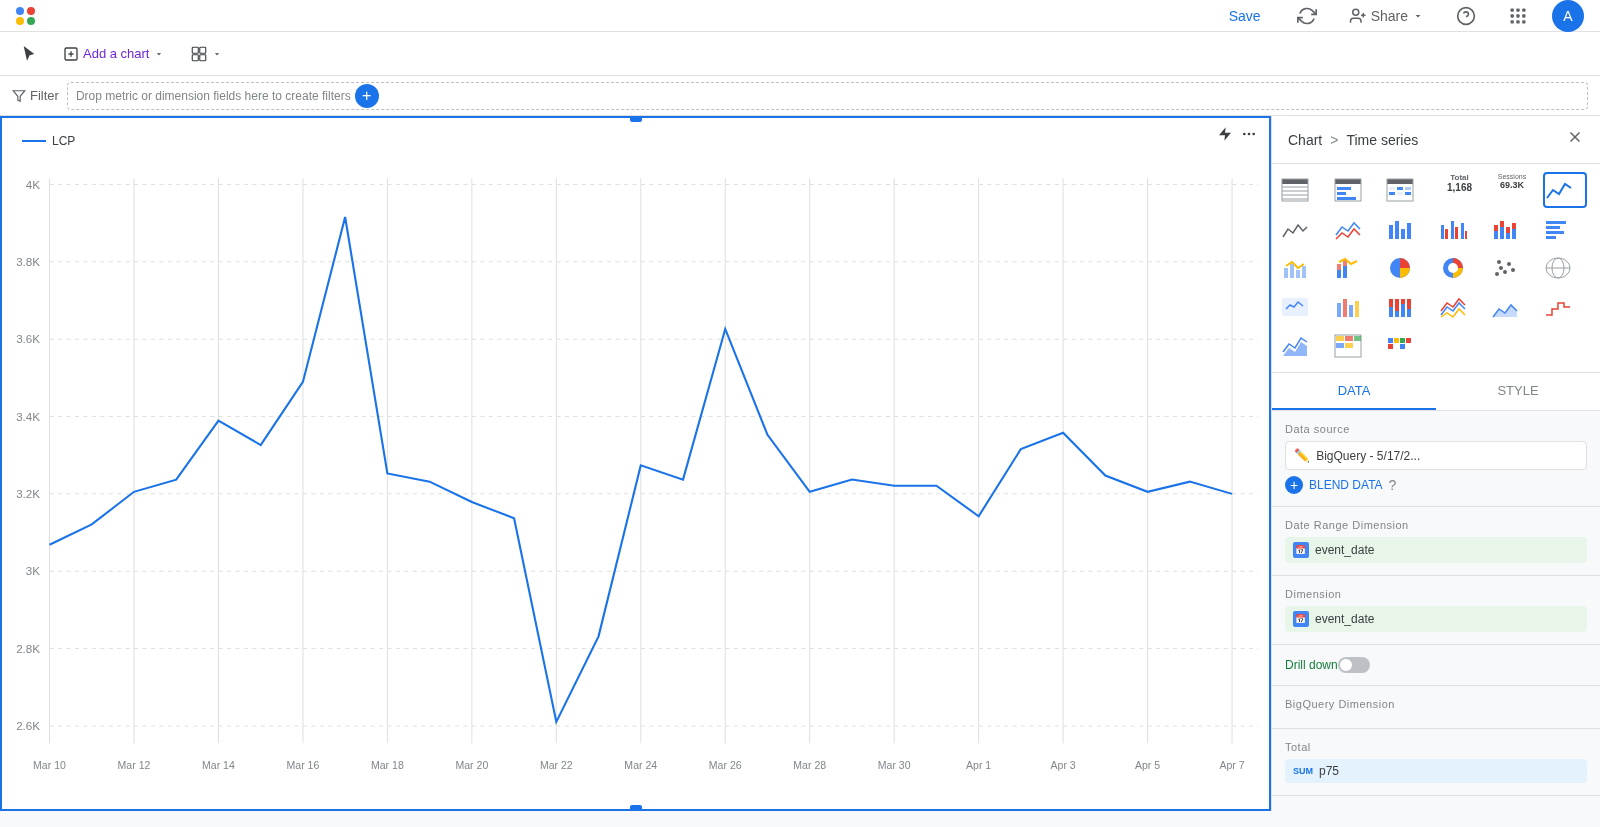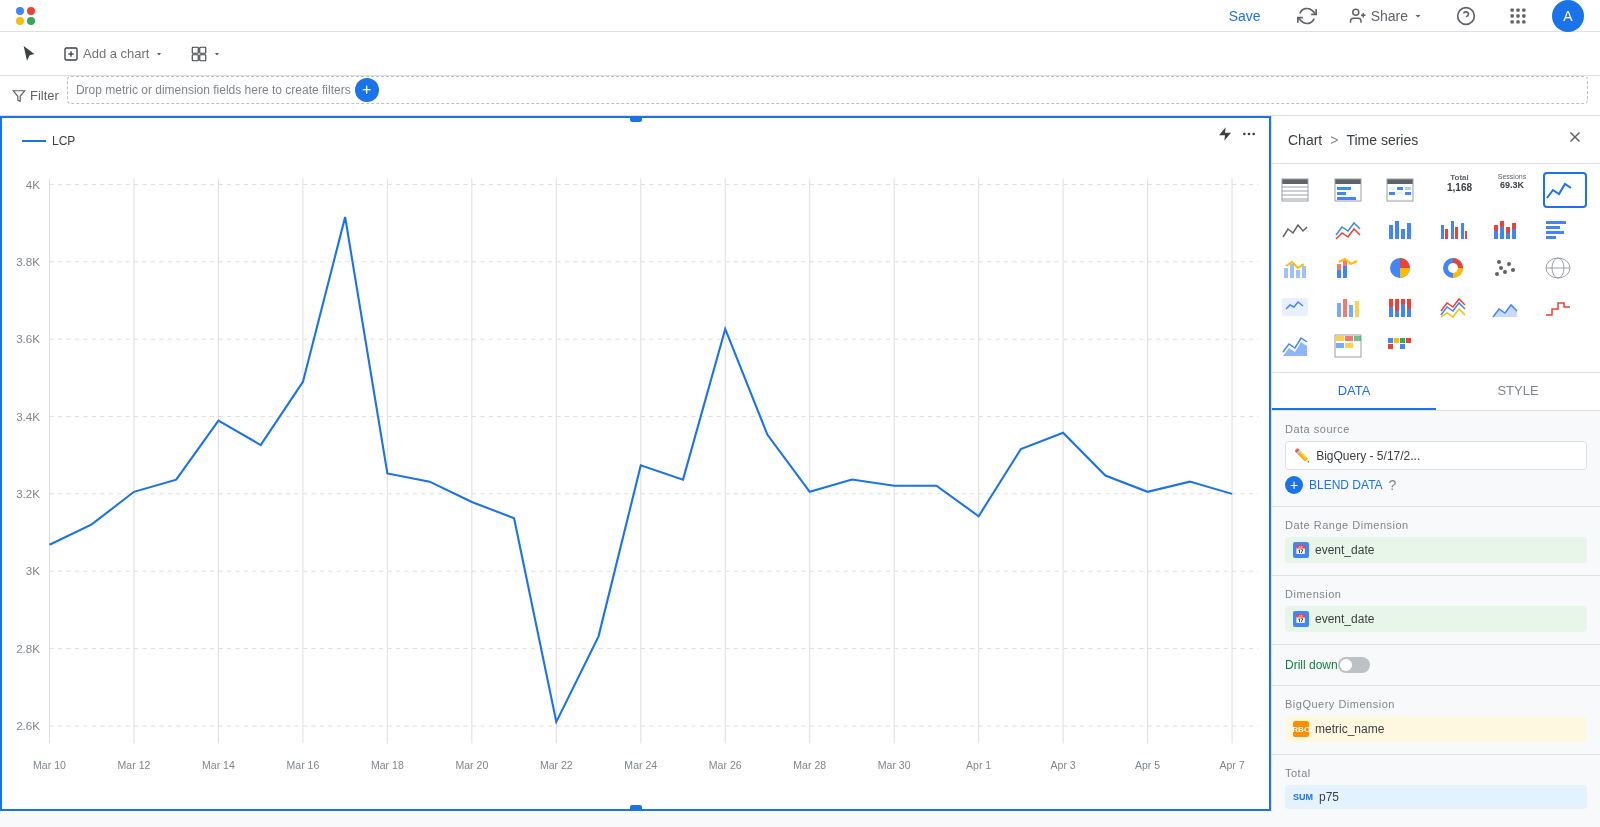--- a/index.html
+++ b/index.html
@@ -42,28 +42,29 @@
       height: 44px;
       background: #fff;
       display: flex;
       align-items: center;
       padding: 0 12px;
       border-bottom: 1px solid #e0e0e0;
       gap: 8px;
     }
     .tool-btn {
       display: flex; align-items: center; gap: 4px; background: none; border: 1px solid transparent;
-      cursor: pointer; padding: 4px 8px; border-radius: 4px; color: #737373; font-size: 13px;
+      cursor: pointer; padding: 4px 8px; border-radius: 4px; color: #6d28d9; font-size: 13px;
     }
 
     
     .filter-bar {
       height: 40px;
       background: #fff;
       display: flex;
+      align-items: center;
       padding: 0 12px;
       border-bottom: 1px solid #e0e0e0;
       gap: 8px;
     }
     .filter-label { display: flex; align-items: center; gap: 4px; color: #5f6368; font-size: 13px; }
     .filter-drop-area {
       flex: 1; height: 28px; border: 1px dashed #bdc1c6; border-radius: 4px;
       display: flex; align-items: center; padding: 0 8px; color: #80868b; font-size: 12px;
       background: #fff;
     }
@@ -673,24 +674,20 @@
 
     <div class="panel-section">
       <div class="toggle-row">
         <span>Drill down</span>
         <div class="toggle"></div>
       </div>
     </div>
 
     <div class="panel-section">
       <div class="section-label">BigQuery Dimension</div>
-      <div class="field-chip" style="background:#fff8e1;">
-        <div class="field-indicator rbc" style="background:#ff8f00;color:white;font-size:8px;">RBC</div>
-        <span>metric_name</span>
-      </div>
     </div>
 
     <div class="panel-section">
       <div class="section-label">Total</div>
       <div class="metric-chip">
         <span class="sum-badge">SUM</span>
         <span>p75</span>
       </div>
     </div>
 

